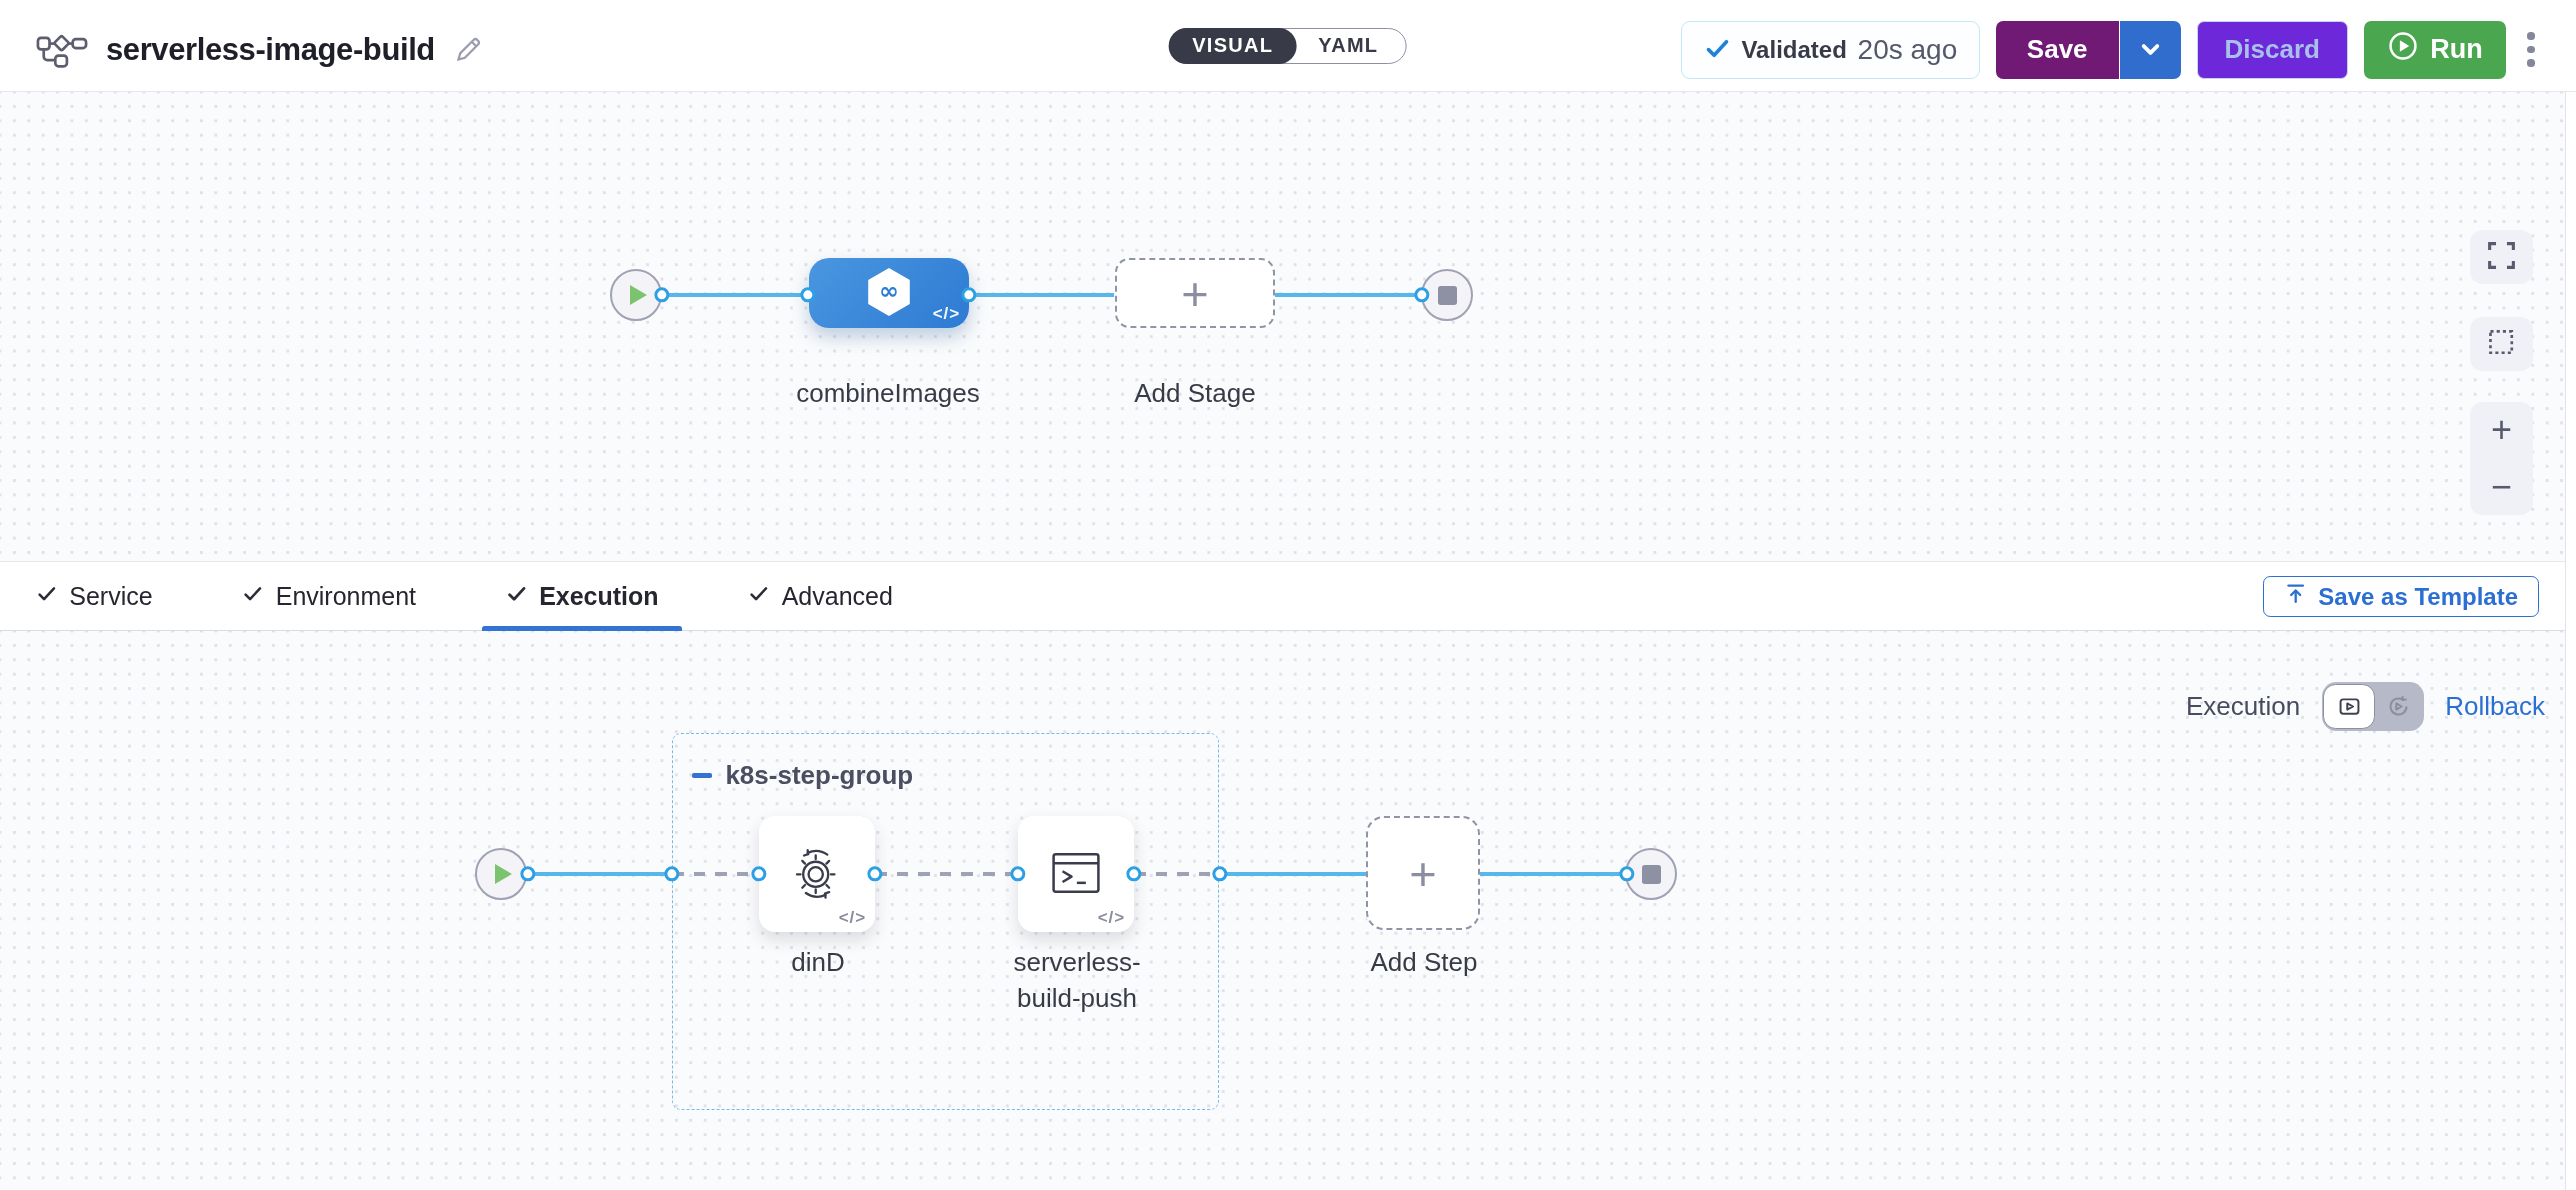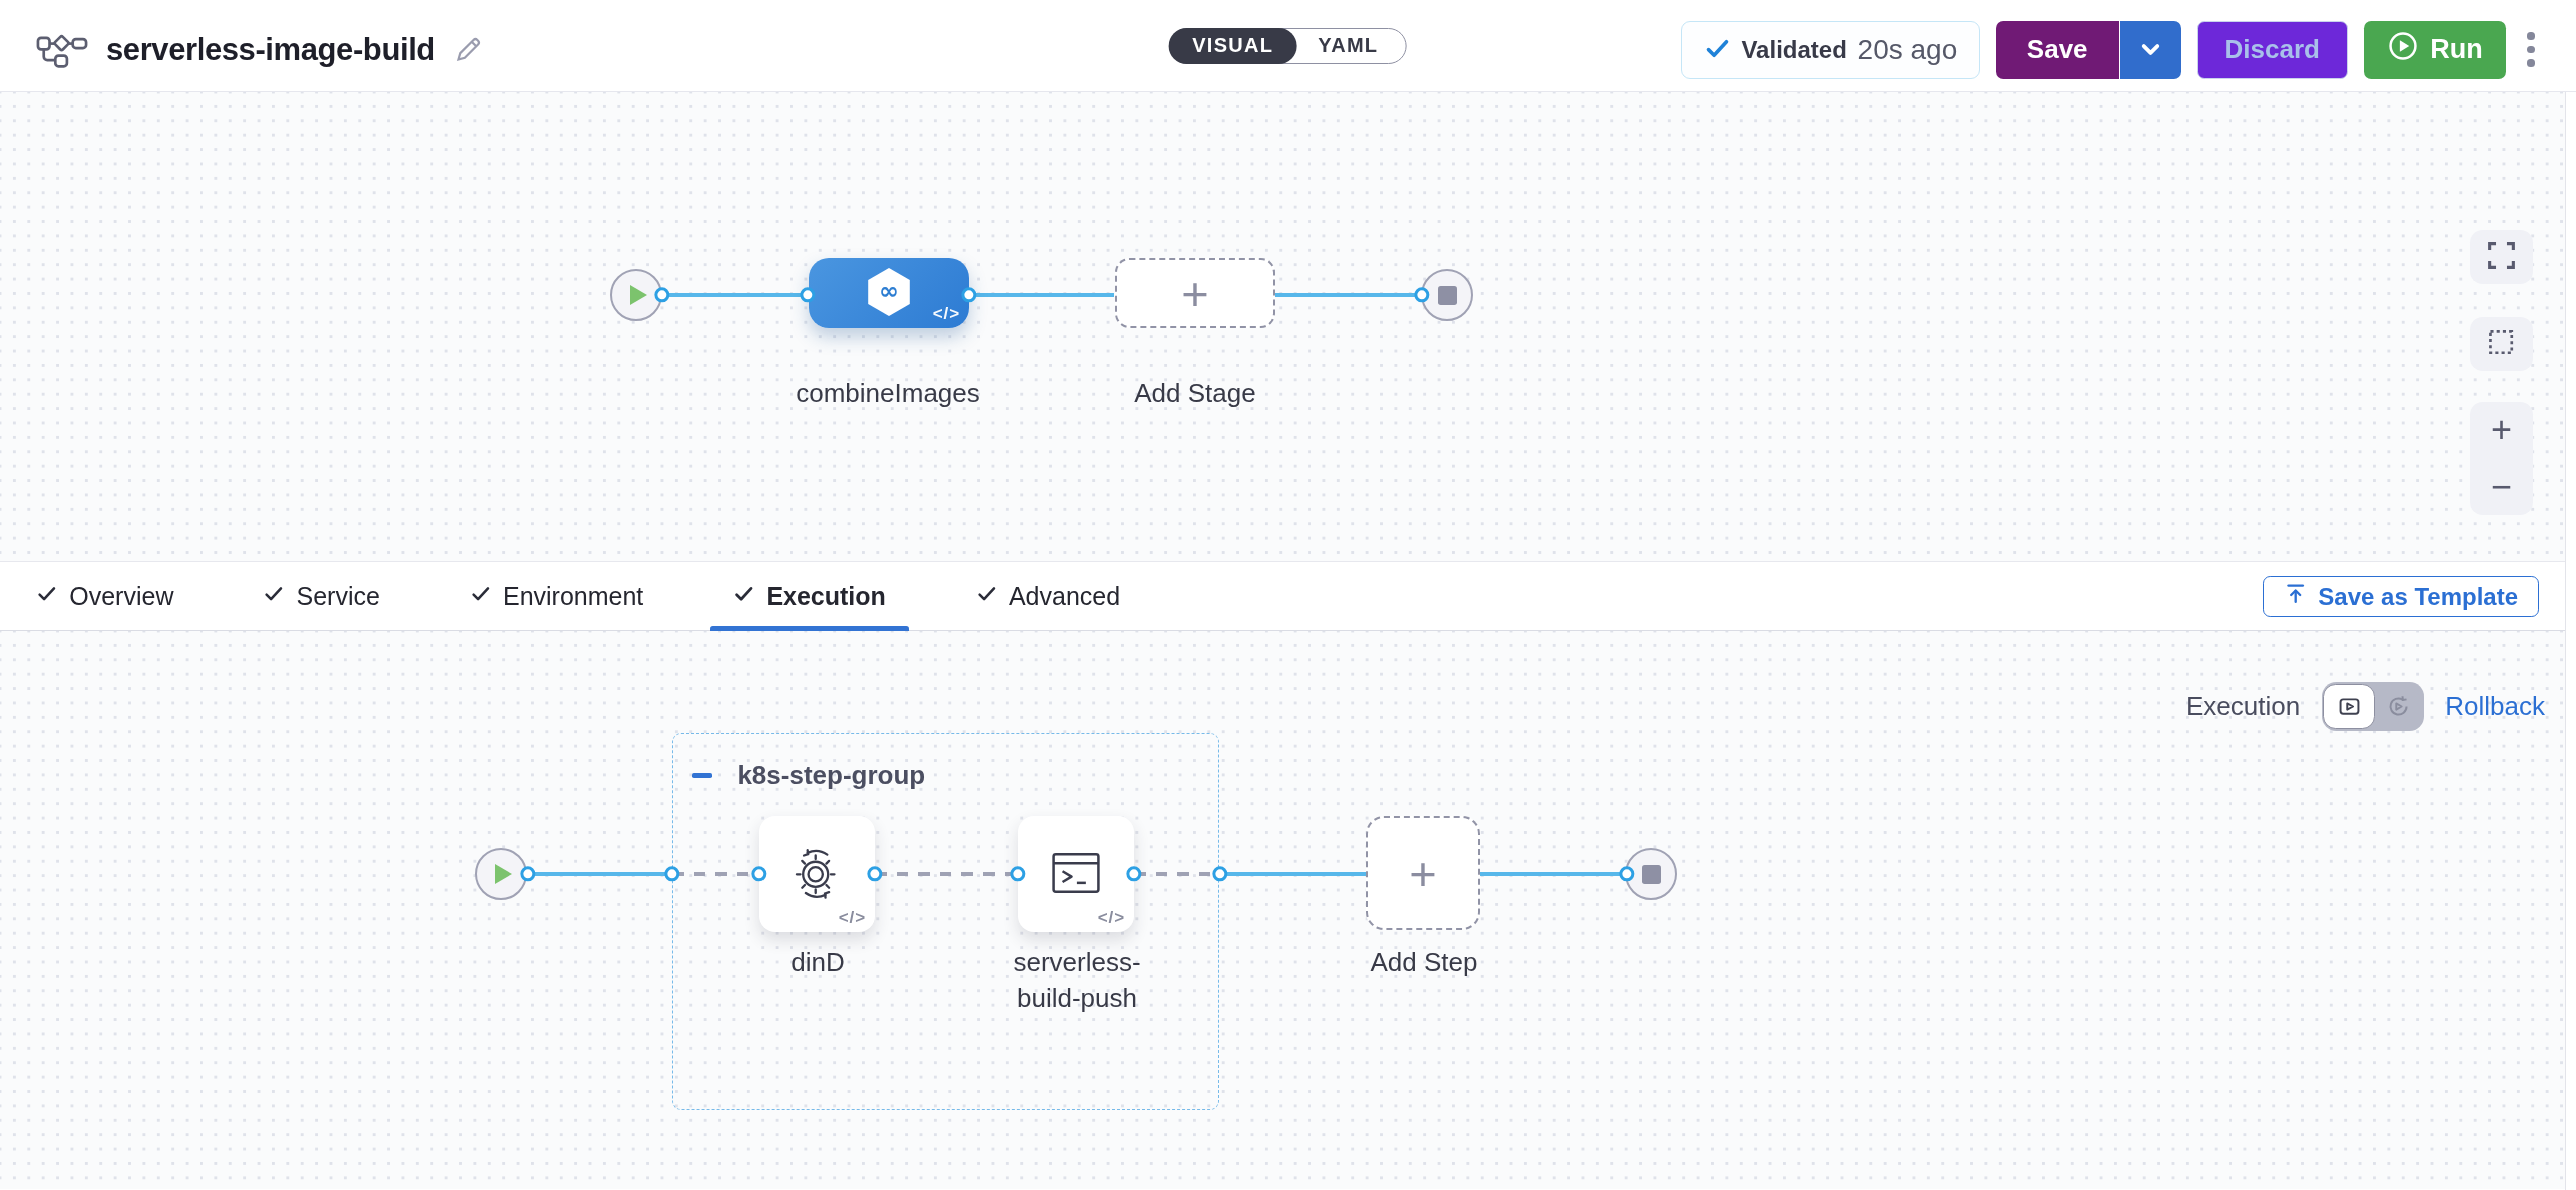--- a/index.html
+++ b/index.html
@@ -71,21 +71,21 @@
 
   
   .exec-controls { position:absolute; right:31px; top:51px; height:49px; display:flex; align-items:center; gap:21.6px; z-index:6; }
   .exec-view-label { font-size:26px; color:#494c5e; }
   .exec-toggle { position:relative; width:102px; height:49px; background:#b6b9c7; border-radius:14.4px; cursor:pointer; }
   .exec-toggle .seg-on { position:absolute; left:1.8px; top:1.8px; width:52px; height:45px; background:#fff; border:1.8px solid #8d8fa0; border-radius:12.6px; display:flex; align-items:center; justify-content:center; }
   .exec-toggle .seg-off { position:absolute; right:0; top:0; width:50px; height:49px; display:flex; align-items:center; justify-content:center; }
   .rollback-link { font-size:26px; color:#2b6fd3; cursor:pointer; }
 
   .step-group { position:absolute; left:672px; top:102px; width:547px; height:377px; border:1.8px dashed #77bae9; border-radius:9px; z-index:1; }
-  .group-header { position:absolute; left:690px; top:129px; display:flex; align-items:center; gap:24px; z-index:4; }
+  .group-header { position:absolute; left:690px; top:129px; display:flex; align-items:center; gap:12px; z-index:4; }
   .group-collapse { width:23.4px; height:23.4px; display:flex; align-items:center; justify-content:center; cursor:pointer; }
   .group-collapse i { width:20px; height:4.5px; background:#3273d3; border-radius:1.8px; display:block; }
   .group-name { font-size:26px; color:#4b4e61; font-weight:bold; }
 
   .step-node { position:absolute; width:116px; height:116px; background:#fff; border-radius:16px; box-shadow:0 7.2px 16px rgba(40,41,61,.14); display:flex; align-items:center; justify-content:center; z-index:4; cursor:pointer; }
   .step-dind { left:759px; top:185px; }
   .step-sls { left:1018px; top:185px; }
   .step-label { width:180px; }
 </style>
 </head>
@@ -216,26 +216,20 @@
       <span>−</span>
     </div>
   </div>
 </div>
 
 <div class="tabsbar">
   <div class="tab">
     <span><svg width="21.6" height="21.6" viewBox="0 0 24 24" fill="none" stroke="#2a2c38" stroke-width="2.8" stroke-linecap="round" stroke-linejoin="round">
           <path d="M4 13 l5 5 L20 6"></path>
         </svg></span>
-    <span>Overview</span>
-  </div>
-  <div class="tab">
-    <span><svg width="21.6" height="21.6" viewBox="0 0 24 24" fill="none" stroke="#2a2c38" stroke-width="2.8" stroke-linecap="round" stroke-linejoin="round">
-          <path d="M4 13 l5 5 L20 6"></path>
-        </svg></span>
     <span>Service</span>
   </div>
   <div class="tab">
     <span><svg width="21.6" height="21.6" viewBox="0 0 24 24" fill="none" stroke="#2a2c38" stroke-width="2.8" stroke-linecap="round" stroke-linejoin="round">
           <path d="M4 13 l5 5 L20 6"></path>
         </svg></span>
     <span>Environment</span>
   </div>
   <div class="tab active">
     <span><svg width="21.6" height="21.6" viewBox="0 0 24 24" fill="none" stroke="#2a2c38" stroke-width="3.1" stroke-linecap="round" stroke-linejoin="round">

